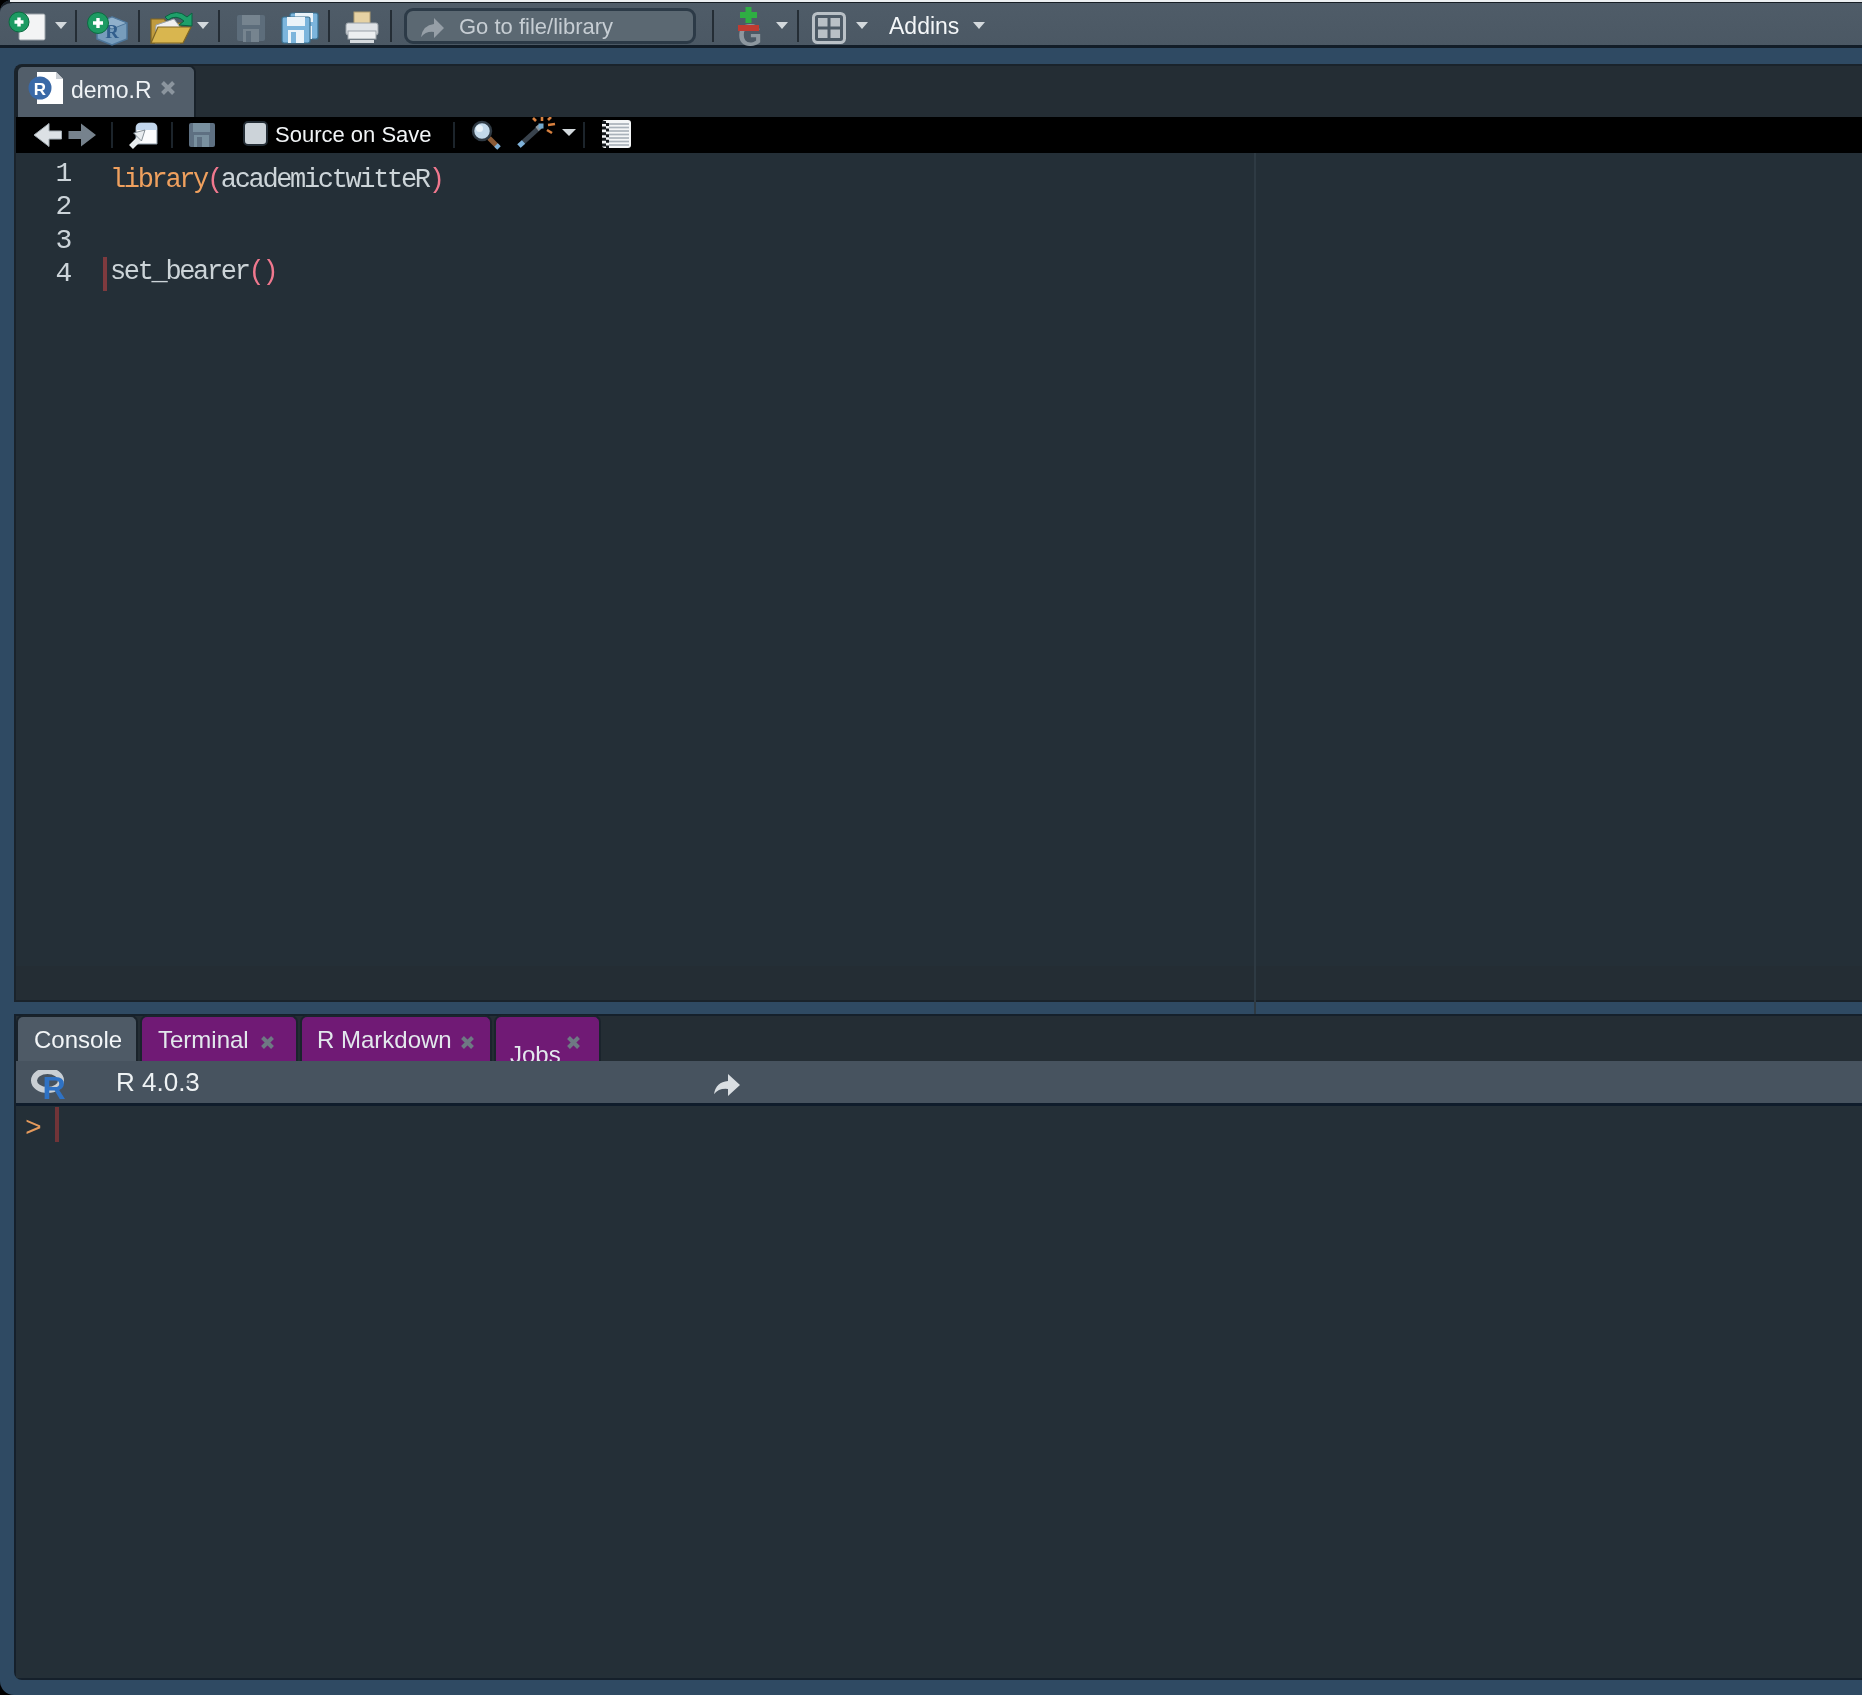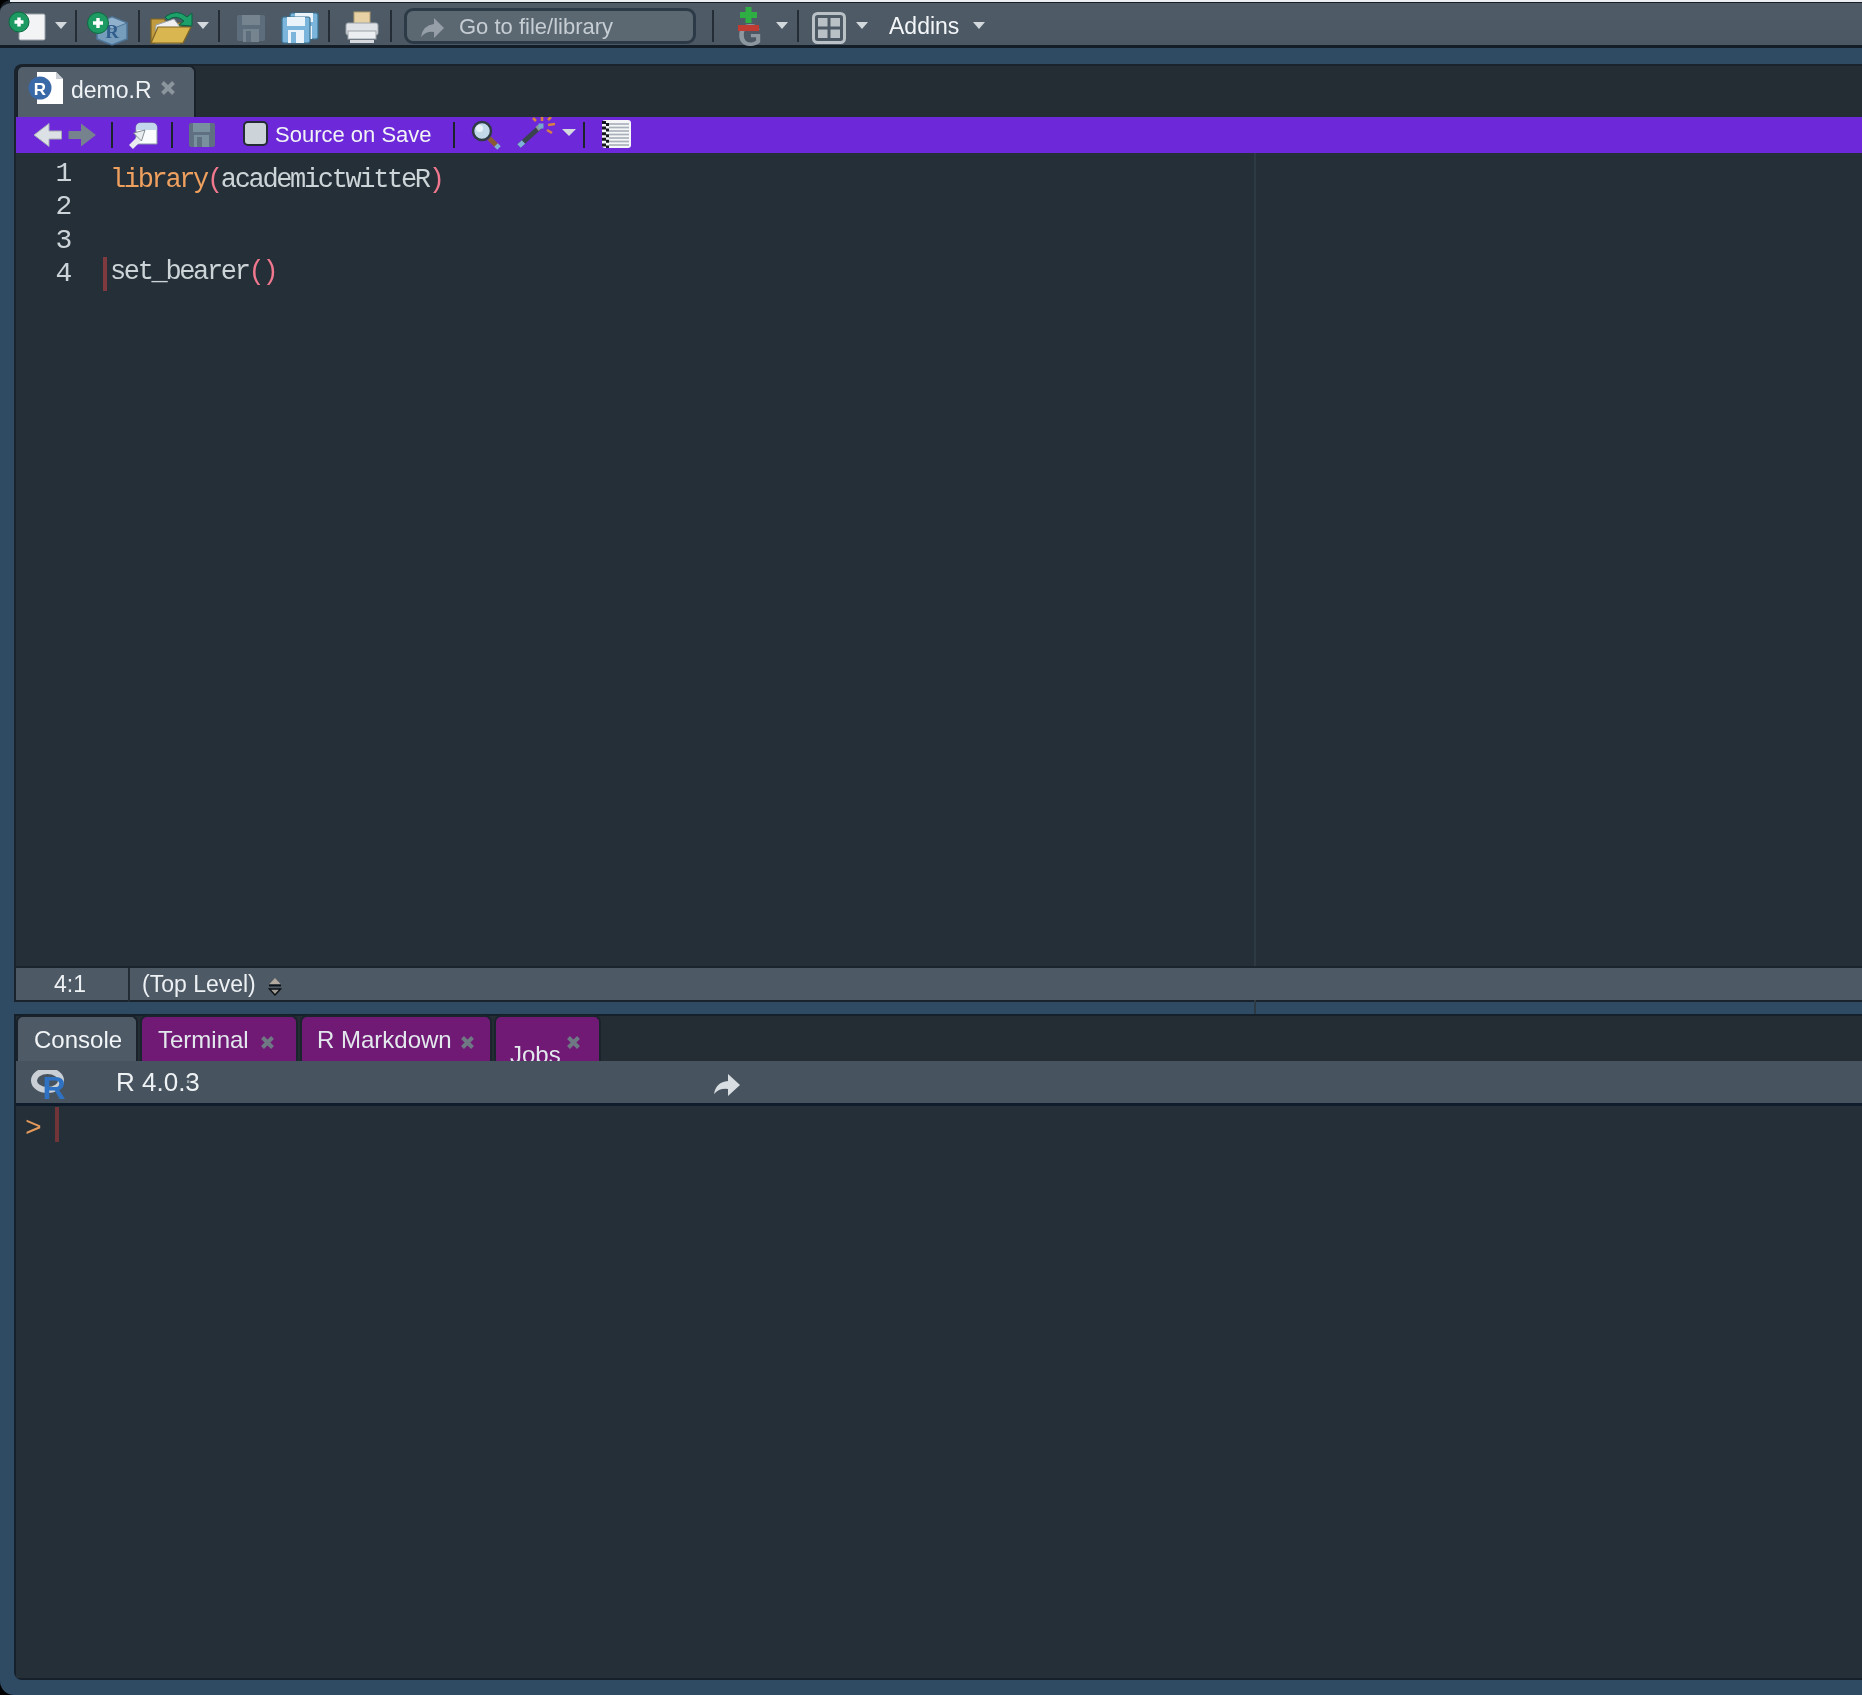--- a/index.html
+++ b/index.html
@@ -16,21 +16,21 @@
             background:linear-gradient(#4f5c68,#4b5864);
             border-top:3px solid #171e25; border-bottom:3px solid #121d28;
             border-top-left-radius:12px; }
   
   #srcpane { position:absolute; left:14px; top:64px; width:1848px; height:938px;
              background:#242d34; border:2px solid #1a232b; border-right:none;
              border-radius:8px 0 0 0; }
   #tabdemo { position:absolute; left:0px; top:-1px; width:180px; height:54px;
              background:#525e6a; border:2px solid #19222a; border-bottom:none;
              border-radius:7px 7px 0 0; }
-  #edbar { position:absolute; left:0; top:51px; width:1846px; height:36px; background:#6d28d9; }
+  #edbar { position:absolute; left:0; top:51px; width:1846px; height:36px; background:#000000; }
   .esep { position:absolute; width:2px; height:26px; top:5px; background:#1c242b; }
   #codearea { position:absolute; left:0; top:87px; width:1846px; height:813px; background:#242f37; }
   #statusbar { position:absolute; left:0; top:900px; width:1846px; height:34px;
                background:#4d5965; border-top:2px solid #1a242c; color:#eef1f4; font-size:23px; }
   
   #conspane { position:absolute; left:14px; top:1014px; width:1848px; height:666px;
               background:#242d34; border:2px solid #15202b; border-right:none;
               border-radius:0 0 0 8px; }
   .ctab { position:absolute; top:-1px; height:48px; border:2px solid #1a242c; border-bottom:none;
           border-radius:7px 7px 0 0; background:#701a75; color:#e2e8ec; font-size:24px; }
@@ -210,30 +210,20 @@
     </svg>
   </div>
 
   <div id="codearea">
     <div class="abs" style="left:1238px;top:0;width:2px;height:877px;background:#2e3a43;"></div>
     <div class="abs mono" style="left:0px;top:4px;width:54px;text-align:right;font-size:28px;line-height:33.4px;letter-spacing:-2.35px;color:#ccd4d9;">1<br>2<br>3<br>4</div>
     <div class="abs mono" style="left:94px;top:4px;font-size:27px;line-height:46px;letter-spacing:-2.35px;white-space:pre;color:#ccd4d8;"><span style="color:#efa05e">library</span><span style="color:#f0788e">(</span>academictwitteR<span style="color:#f0788e">)</span><br><br>set_bearer<span style="color:#f0788e">()</span></div>
     <div class="abs" style="left:87px;top:104px;width:4px;height:34px;background:#7e3a3e;"></div>
   </div>
 
-  <div id="statusbar">
-    <div class="abs" style="left:38px;top:3px;">4:1</div>
-    <div class="abs" style="left:112px;top:0;width:2px;height:34px;background:#222c34;"></div>
-    <div class="abs" style="left:126px;top:3px;">(Top Level)</div>
-    <svg class="abs" style="left:252px;top:10px" width="14" height="18" viewBox="0 0 14 18">
-      <path d="M7 0 L12.5 6 H1.5 Z" fill="#b3a89e"></path>
-      <rect x="1" y="6.6" width="12" height="1.8" fill="#0d1115"></rect>
-      <path d="M1.5 11 H12.5 L7 17 Z" fill="#a39c94" stroke="#0d1115" stroke-width="1.4"></path>
-    </svg>
-  </div>
 </div>
 
 <div id="conspane">
   <div class="ctab" style="left:0px;width:122px;background:#4e5a66;border-color:#19222a;">
     <div class="abs" style="left:16px;top:9px;font-size:24px;color:#f2f5f7;">Console</div>
   </div>
   <div class="ctab" style="left:124px;width:158px;">
     <div class="abs" style="left:16px;top:9px;font-size:24px;">Terminal</div>
     <svg class="abs" style="left:118px;top:18px" width="15" height="15" viewBox="0 0 15 15">
         <path d="M2.5 2.5 L12.5 12.5 M12.5 2.5 L2.5 12.5" stroke="#6e7983" stroke-width="4"></path>

